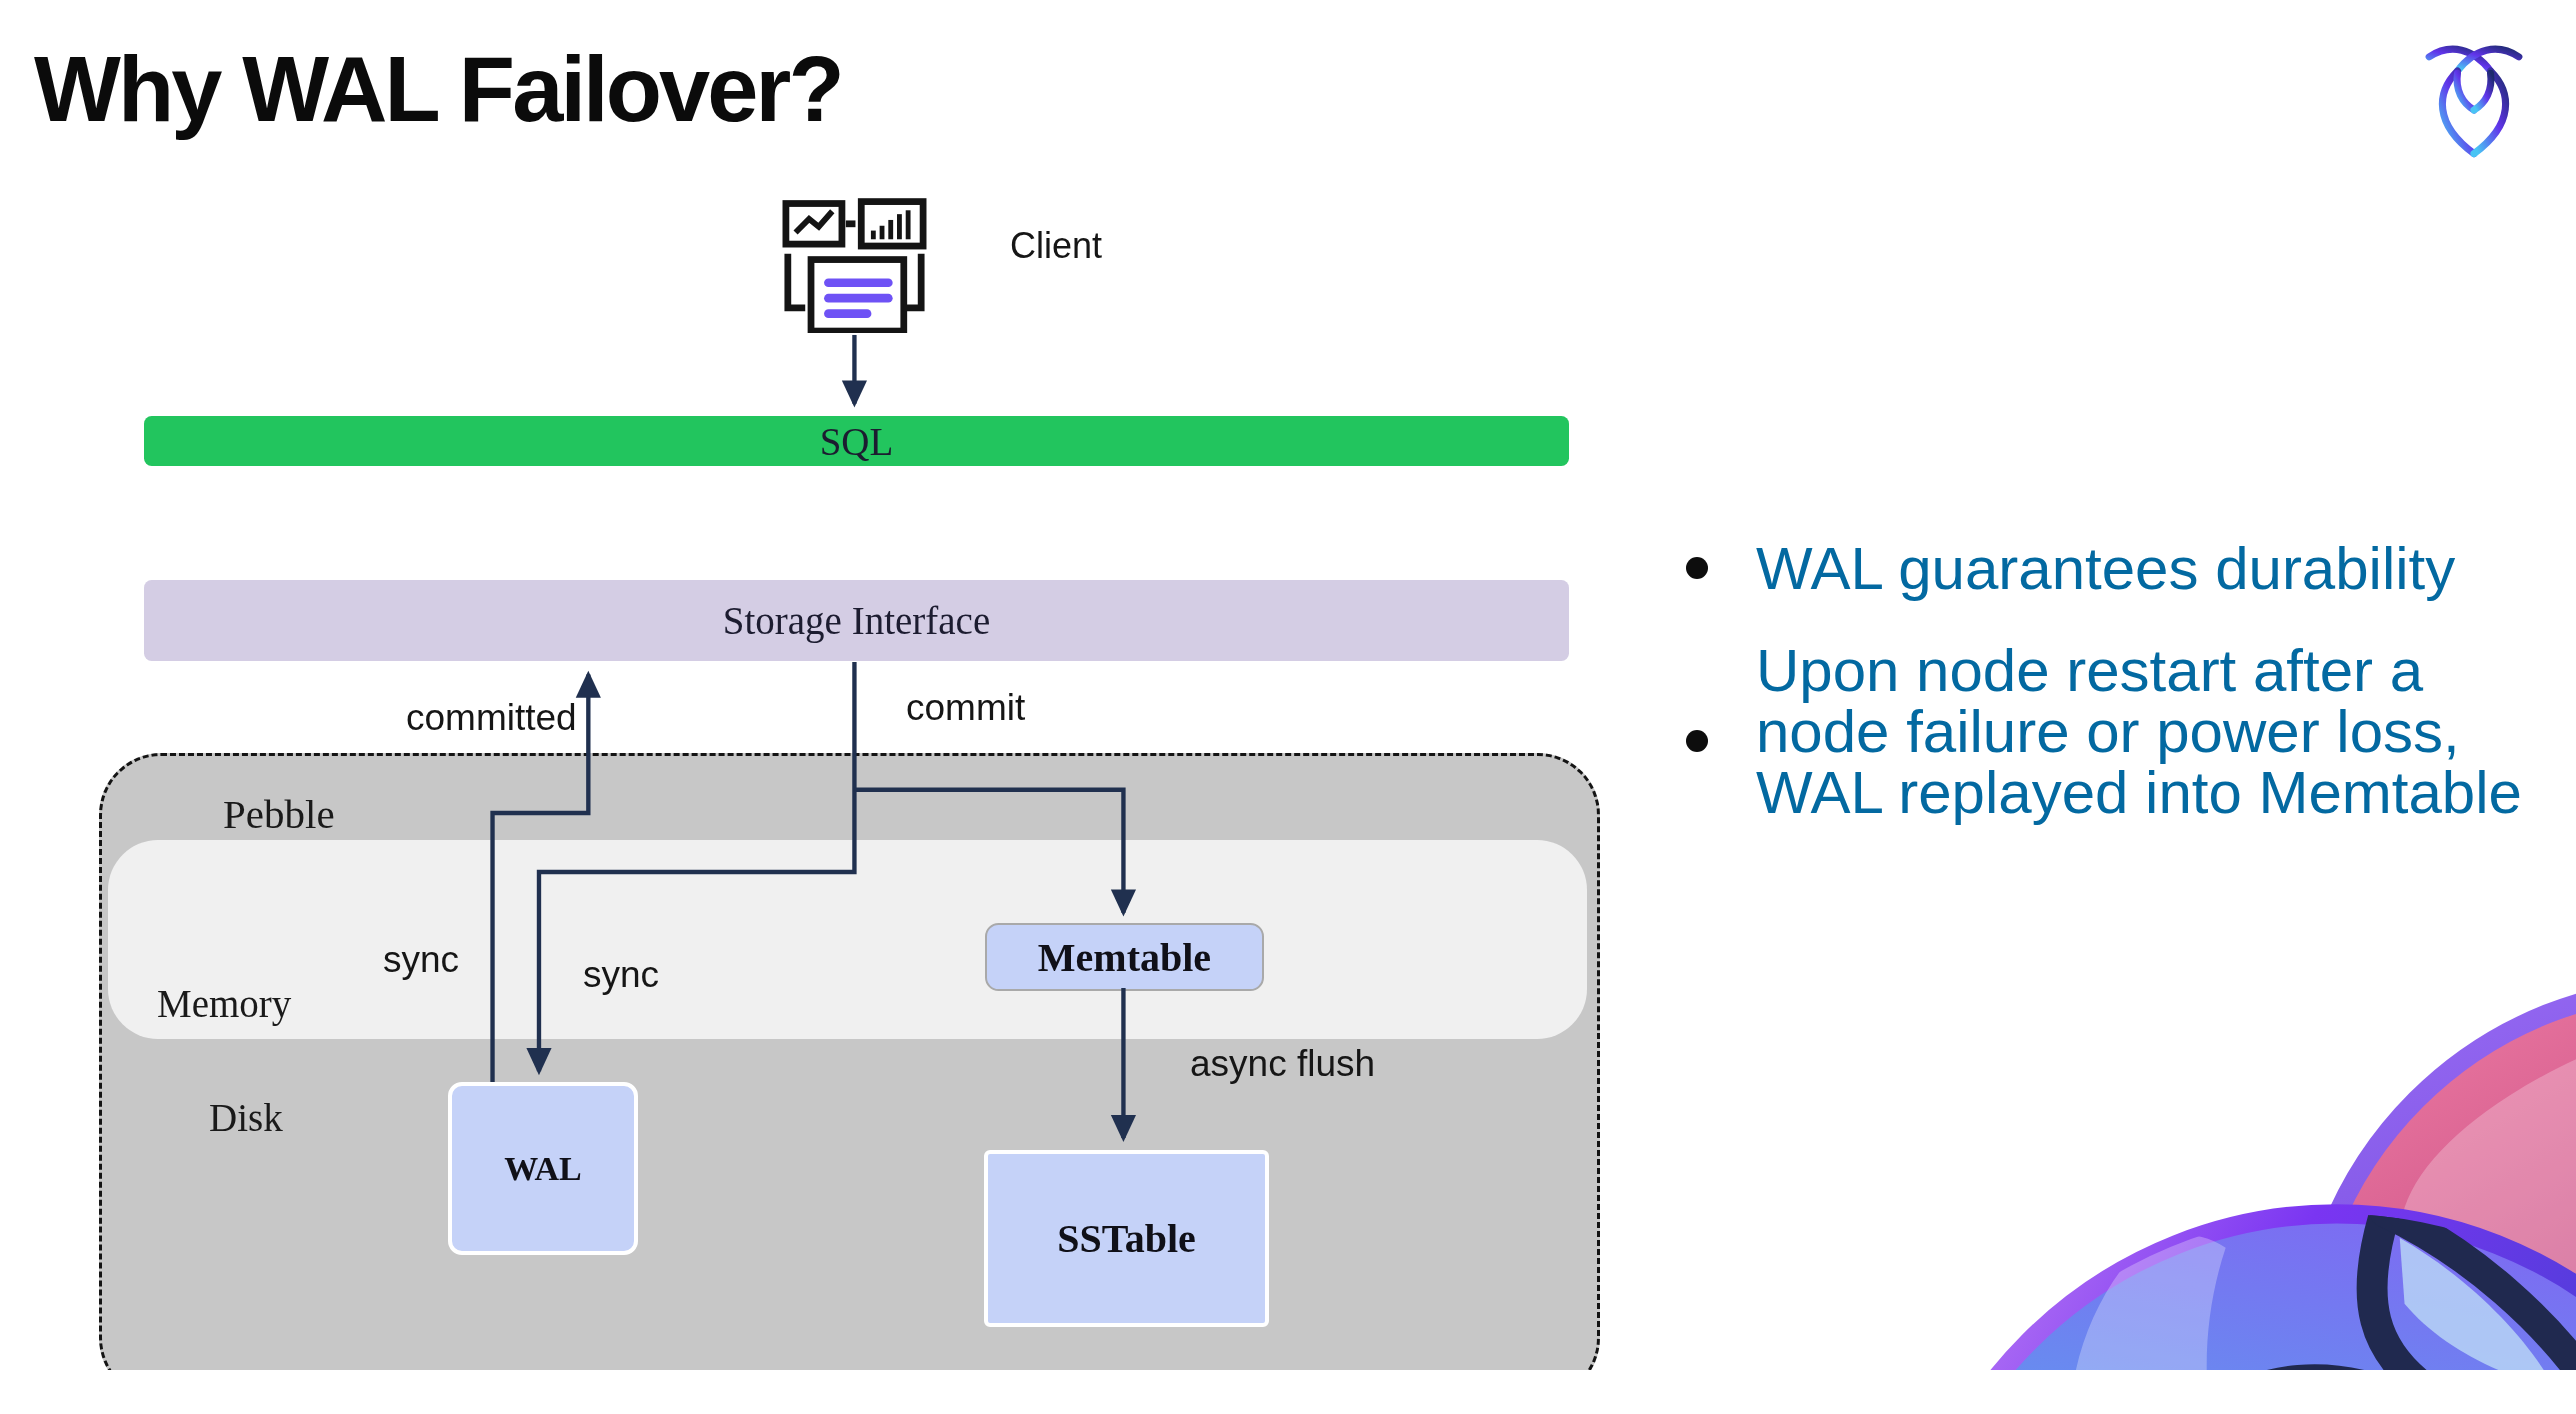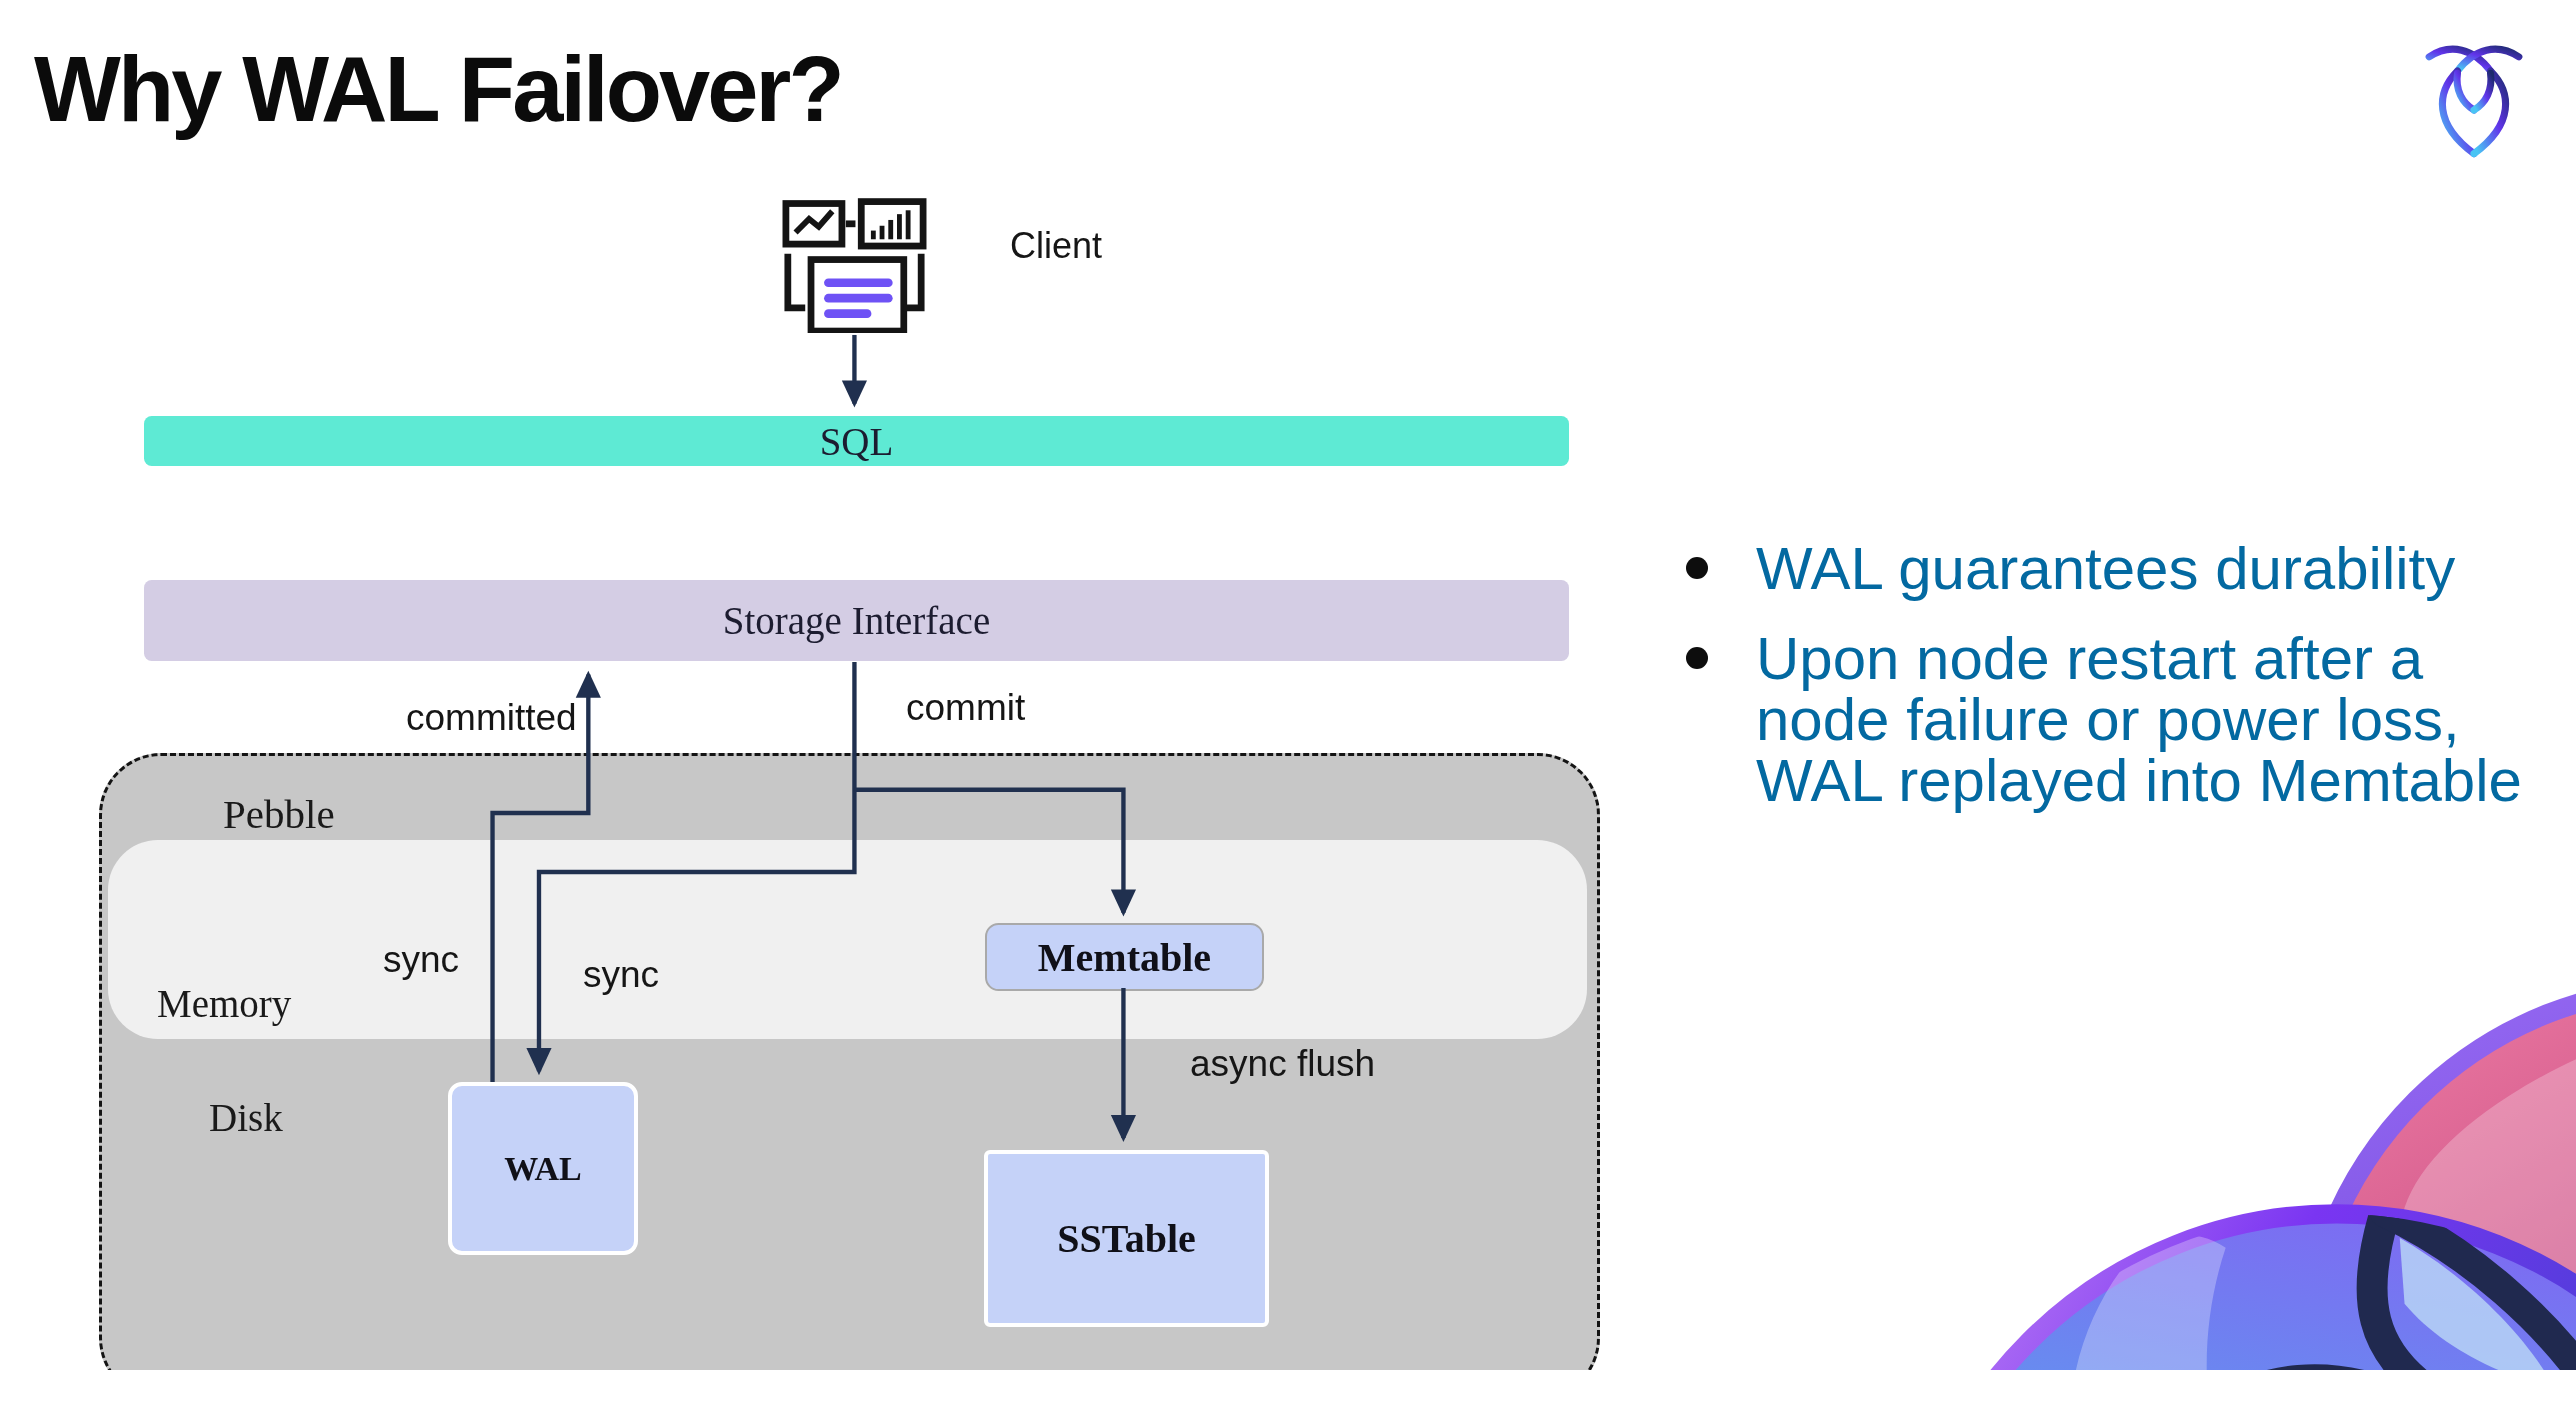--- a/index.html
+++ b/index.html
@@ -12,21 +12,21 @@
   .title{
     left:34px;top:37px;font-size:92px;font-weight:800;letter-spacing:-2.9px;
     color:#0b0b0b;font-family:"Liberation Sans",sans-serif;
   }
   
   .bar{
     left:144px;width:1425px;border-radius:7.7px;
     display:flex;align-items:center;justify-content:center;
     font-family:"Liberation Serif",serif;font-size:39px;color:#1c1c30;
   }
-  .bar-sql{top:416px;height:50px;background:#5eead4;}
+  .bar-sql{top:416px;height:50px;background:#22c55e;}
   .bar-kv{top:504px;height:51px;background:#b5d9dc;}
   .bar-storage{top:580px;height:81px;background:#d4cde4;}
   
   .pebble{
     left:99px;top:753px;width:1495px;height:641px;background:#c7c7c7;
     border:3.9px dashed #141414;border-radius:62px;
   }
   .memband{
     left:108px;top:840px;width:1479px;height:199px;background:#f0f0f0;border-radius:50px;
   }
@@ -46,21 +46,21 @@
   .edge-label{font-size:37px;color:#161616;font-family:"Liberation Sans",sans-serif;}
   .lbl-committed{left:406px;top:697px;}
   .lbl-commit{left:906px;top:687px;}
   .lbl-sync-left{left:383px;top:939px;}
   .lbl-sync-right{left:583px;top:954px;}
   .lbl-async{left:1190px;top:1043px;}
   .lbl-client{left:1010px;top:225px;font-size:36px;}
   
   .bullets{left:1686px;top:538px;width:861px;}
   .bullet-item{display:flex;align-items:flex-start;}
-  .bullet-item + .bullet-item{margin-top:29px;}
+  .bullet-item + .bullet-item{margin-top:41px;align-items:center;}
   .bullet-dot{
     flex:0 0 auto;width:22px;height:22px;border-radius:50%;background:#0d0d0d;
     margin-top:19.4px;margin-right:48px;
   }
   .bullet-text{font-size:60px;line-height:61px;color:#0369a1;}
   
   .arrows{left:0;top:0;width:1645px;height:1415px;pointer-events:none;}
   .client-icon{left:780px;top:190px;}
   .logo{left:2415px;top:39px;}
   .brand-art{left:1916px;top:919px;}

